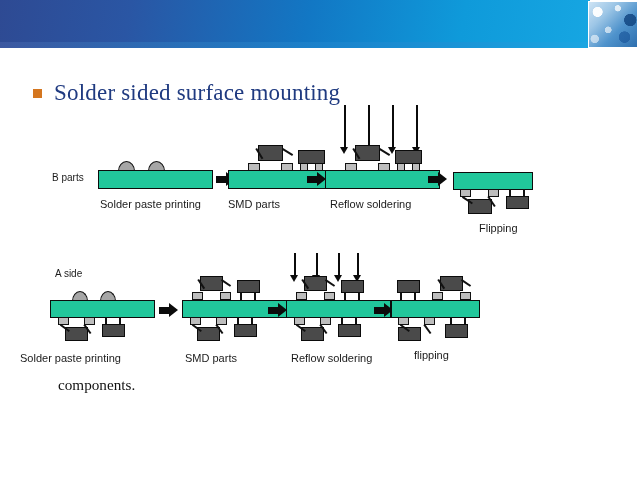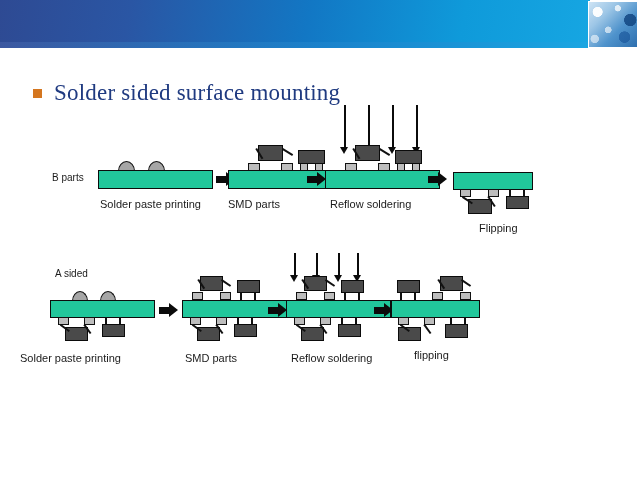--- a/index.html
+++ b/index.html
@@ -192,21 +192,21 @@
     <div class="pad" style="left:488px;top:189px;width:11px;height:8px;"></div>
     <div class="body-blk" style="left:468px;top:199px;width:24px;height:15px;"></div>
     <div class="lead" style="left:463px;top:196px;width:12px;height:1.6px;transform:rotate(34deg);"></div>
     <div class="lead" style="left:489px;top:196px;width:12px;height:1.6px;transform:rotate(56deg);"></div>
     <div class="leg" style="left:509px;top:189px;width:2px;height:8px;"></div>
     <div class="leg" style="left:523px;top:189px;width:2px;height:8px;"></div>
     <div class="body-blk" style="left:506px;top:196px;width:23px;height:13px;"></div>
   </div>
   <span class="step-label" style="left:479px;top:222px;">Flipping</span>
 
-  <span class="side-label" style="left:55px;top:268px;">A sided</span>
+  <span class="side-label" style="left:55px;top:268px;">A side</span>
 
   <div>
     <div class="paste" style="left:72px;top:291px;width:16px;height:10px;"></div>
     <div class="paste" style="left:100px;top:291px;width:16px;height:10px;"></div>
     <div class="board" style="left:50px;top:300px;width:105px;height:18px;"></div>
     <div class="pad" style="left:58px;top:317px;width:11px;height:8px;"></div>
     <div class="pad" style="left:84px;top:317px;width:11px;height:8px;"></div>
     <div class="body-blk" style="left:65px;top:327px;width:23px;height:14px;"></div>
     <div class="lead" style="left:61px;top:324px;width:11px;height:1.6px;transform:rotate(36deg);"></div>
     <div class="lead" style="left:85px;top:324px;width:11px;height:1.6px;transform:rotate(54deg);"></div>
@@ -308,15 +308,16 @@
     <div class="lead" style="left:425px;top:324px;width:11px;height:1.6px;transform:rotate(54deg);"></div>
     <div class="leg" style="left:450px;top:317px;width:2px;height:8px;"></div>
     <div class="leg" style="left:464px;top:317px;width:2px;height:8px;"></div>
     <div class="body-blk" style="left:445px;top:324px;width:23px;height:14px;"></div>
   </div>
   <span class="step-label" style="left:414px;top:349px;">flipping</span>
 
 </div>
 
 <div class="body-text">
+  <span class="ln3">components.</span>
 </div>
 
 <div class="ghost"></div>
 
 </body></html>

